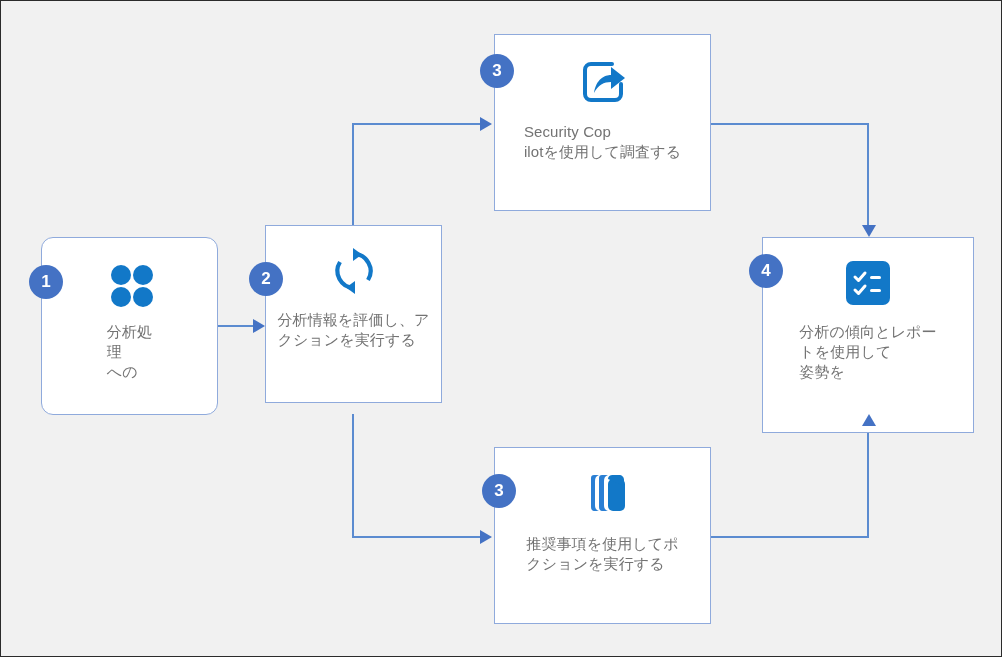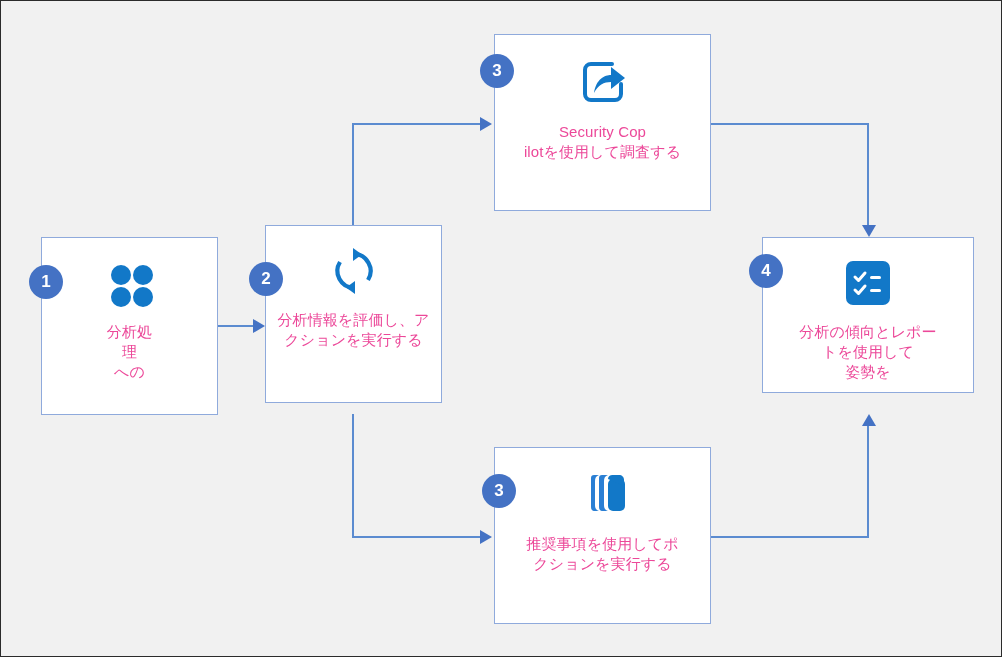--- a/index.html
+++ b/index.html
@@ -32,22 +32,22 @@
     bottom: 0;
     display: flex;
     flex-direction: column;
     align-items: center;
   }
   .node-icon {
     display: block;
     line-height: 0;
   }
   .node-label {
-    text-align: center;
-    color: #ec4899;
+    text-align: left;
+    color: #737373;
     font-size: 15px;
     line-height: 1.32;
     letter-spacing: 0.1px;
     padding: 0 8px;
     white-space: pre-line;
   }
   
   .badge {
     position: absolute;
     width: 34px;
@@ -108,21 +108,21 @@
   <div class="arrow arrow-right" style="left:479px; top:529px;"></div>
 
   <div class="seg seg-h" style="left:710px; top:122px; width:158px;"></div>
   <div class="seg seg-v" style="left:866px; top:122px; height:104px;"></div>
   <div class="arrow arrow-down" style="left:861px; top:224px;"></div>
 
   <div class="seg seg-h" style="left:710px; top:535px; width:158px;"></div>
   <div class="seg seg-v" style="left:866px; top:424px; height:113px;"></div>
   <div class="arrow arrow-up" style="left:861px; top:413px;"></div>
 
-  <div class="node" style="left:40px; top:236px; width:177px; height:178px;">
+  <div class="node" style="left:40px; top:236px; width:177px; height:178px;border-radius:12px;">
     <div class="node-inner">
       <span class="node-icon" style="margin-top:22px;">
         <svg width="48" height="48" viewBox="0 0 48 48">
           <circle cx="15" cy="15" r="10" fill="#1278c8"></circle>
           <circle cx="37" cy="15" r="10" fill="#1278c8"></circle>
           <circle cx="15" cy="37" r="10" fill="#1278c8"></circle>
           <circle cx="37" cy="37" r="10" fill="#1278c8"></circle>
         </svg>
       </span>
       <div class="node-label" style="margin-top:14px;">分析処
@@ -173,21 +173,21 @@
           <rect x="31" y="11" width="17" height="32" rx="5" fill="#1278c8"></rect>
           <path d="M31 11 C31 8.5 33 7 35.5 7 L42 7 C45 7 47 9 47 12 L47 18 Z" fill="#1278c8"></path>
         </svg>
       </span>
       <div class="node-label" style="margin-top:16px;">推奨事項を使用してポ
 クションを実行する</div>
     </div>
   </div>
   <div class="badge" style="left:481px; top:473px;">3</div>
 
-  <div class="node" style="left:761px; top:236px; width:212px; height:156px;">
+  <div class="node" style="left:761px; top:236px; width:212px; height:196px;">
     <div class="node-inner">
       <span class="node-icon" style="margin-top:22px;">
         <svg width="46" height="46" viewBox="0 0 46 46">
           <rect x="1" y="1" width="44" height="44" rx="7" fill="#1278c8"></rect>
           <path d="M10 17 L13.5 20.5 L20 13" fill="none" stroke="#ffffff" stroke-width="3" stroke-linecap="round" stroke-linejoin="round"></path>
           <path d="M10 30 L13.5 33.5 L20 26" fill="none" stroke="#ffffff" stroke-width="3" stroke-linecap="round" stroke-linejoin="round"></path>
           <rect x="25" y="16" width="11" height="3" rx="1.5" fill="#ffffff"></rect>
           <rect x="25" y="29" width="11" height="3" rx="1.5" fill="#ffffff"></rect>
         </svg>
       </span>

